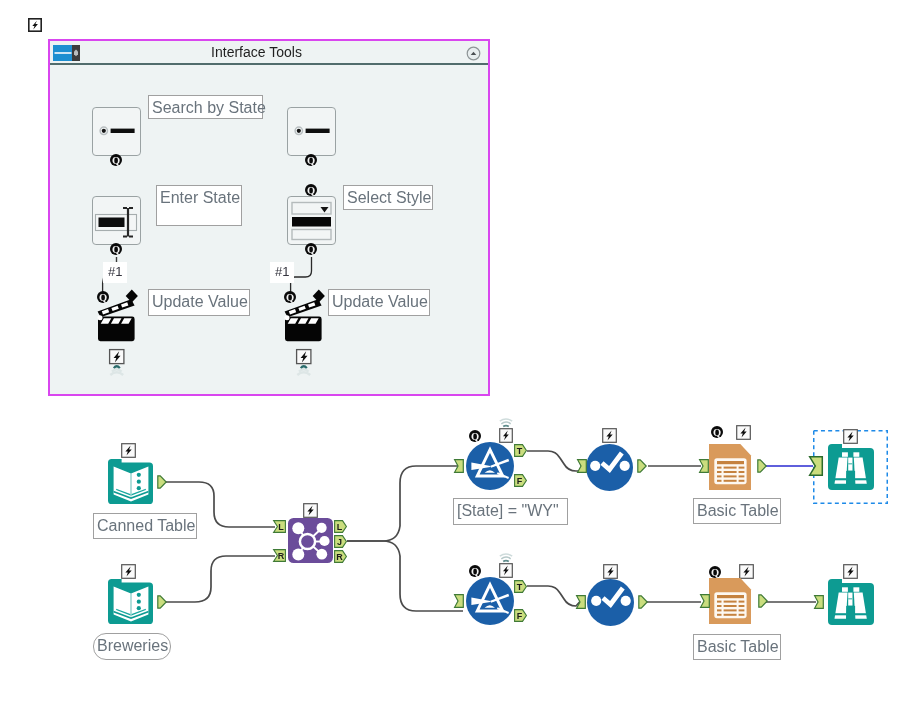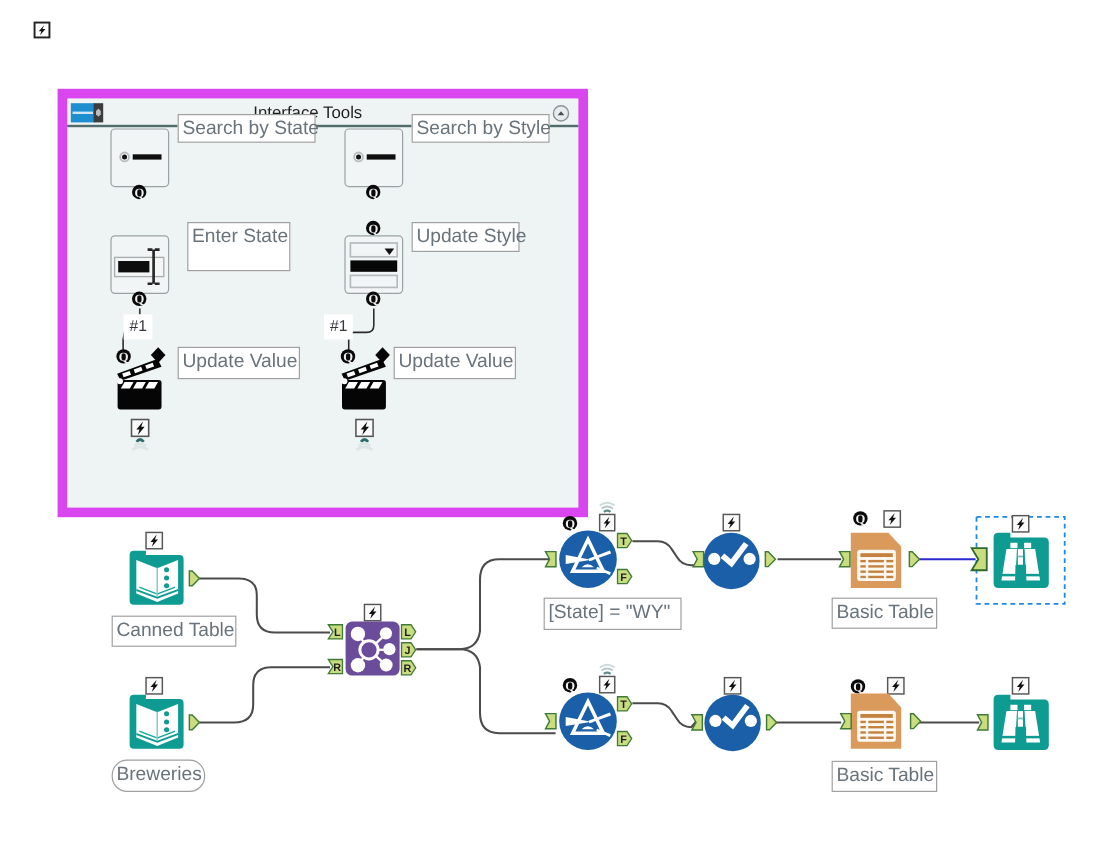--- a/index.html
+++ b/index.html
@@ -2,21 +2,21 @@
 <html><head>
 <meta charset="utf-8">
 <style>
   html,body{margin:0;padding:0;}
   body{width:923px;height:706px;background:#ffffff;font-family:"Liberation Sans",sans-serif;
        position:relative;overflow:hidden;}
   #canvas{position:absolute;left:0;top:0;width:923px;height:706px;}
 
   
   #tool-container{position:absolute;left:48px;top:39px;width:442px;height:357px;
-    background:#eef3f3;border:8px solid #d946ef;box-sizing:border-box;margin-top:35px;}
+    background:#eef3f3;border:2px solid #d946ef;box-sizing:border-box;}
   #container-header{position:absolute;left:0;top:0;width:100%;height:24px;
     border-bottom:2px solid #516c6c;box-sizing:border-box;}
   #container-title{position:absolute;left:0;right:25px;top:3px;text-align:center;
     font-size:14px;color:#1f1f1f;}
   #container-icon{position:absolute;left:3px;top:4px;}
   #container-collapse{position:absolute;right:7px;top:5px;}
 
   
   .label-box{position:absolute;background:#ffffff;border:1px solid #a0a0a0;
      font-size:16px;color:#69737c;box-sizing:border-box;white-space:pre;
@@ -82,21 +82,20 @@
       <circle cx="11.8" cy="23.8" r="2.1" fill="#141414"></circle>
       <rect x="18.6" y="21.6" width="24.0" height="4.4" fill="#0e0e0e"></rect>
     </svg>
   </div>
   <div class="badge" style="left:305px;top:154px;">
     <svg width="12" height="12" viewBox="0 0 12 12">
       <circle cx="6" cy="6" r="6" fill="#0a0a0a"></circle>
       <text x="6.1" y="9.8" text-anchor="middle" font-family="Liberation Serif, serif" font-size="10.5" font-weight="bold" fill="#f2f2f2">Q</text>
     </svg>
   </div>
-  <div class="label-box" style="left:343px;top:95px;width:115px;height:24px;">Search by Style</div>
 
   <div class="tool" style="left:92px;top:196px;">
     <svg width="49" height="49" viewBox="0 0 49 49">
       <rect x="0.5" y="0.5" width="48" height="48" rx="3.4" ry="3.4" fill="#f2f5f5" stroke="#9aa2a3" stroke-width="1"></rect>
       <rect x="3.5" y="18.5" width="41" height="16" fill="#f4f6f6" stroke="#a6adae" stroke-width="1.1"></rect>
       <rect x="6.5" y="21.5" width="26" height="9.5" fill="#0d0d0d"></rect>
       <path d="M31 12 L35 12 M37 12 L41 12 M36 12 L36 40.5 M31 40.5 L35 40.5 M37 40.5 L41 40.5" stroke="#262626" stroke-width="2.2" fill="none"></path>
     </svg>
   </div>
   <div class="badge" style="left:110px;top:243px;">
@@ -121,21 +120,21 @@
       <rect x="5" y="21" width="39" height="9.5" fill="#070707"></rect>
       <rect x="5" y="33.5" width="39" height="10" fill="#f2f5f5" stroke="#b5bbbc" stroke-width="1.4"></rect>
     </svg>
   </div>
   <div class="badge" style="left:305px;top:243px;">
     <svg width="12" height="12" viewBox="0 0 12 12">
       <circle cx="6" cy="6" r="6" fill="#0a0a0a"></circle>
       <text x="6.1" y="9.8" text-anchor="middle" font-family="Liberation Serif, serif" font-size="10.5" font-weight="bold" fill="#f2f2f2">Q</text>
     </svg>
   </div>
-  <div class="label-box" style="left:343px;top:185px;width:90px;height:25px;">Update Style</div>
+  <div class="label-box" style="left:343px;top:185px;width:90px;height:25px;">Select Style</div>
 
   <svg class="tool" style="left:0;top:0;" width="500" height="400" viewBox="0 0 500 400">
     <path d="M116.5 257 L116.5 262" stroke="#3a3a3a" stroke-width="1.4" fill="none"></path>
       <path d="M104.5 273 L102.6 283 L102.6 292" stroke="#2a2a2a" stroke-width="1.3" fill="none"></path>
     <path d="M311.5 257 L311.5 271 Q311.5 277 305.5 277 L295 277 Q290.6 277 290.6 282 L290.6 292" stroke="#2a2a2a" stroke-width="1.3" fill="none"></path>
   </svg>
 
   <div class="anchor-num" style="left:103px;top:262px;">#1</div>
   <div class="badge" style="left:97px;top:291px;">
     <svg width="12" height="12" viewBox="0 0 12 12">

